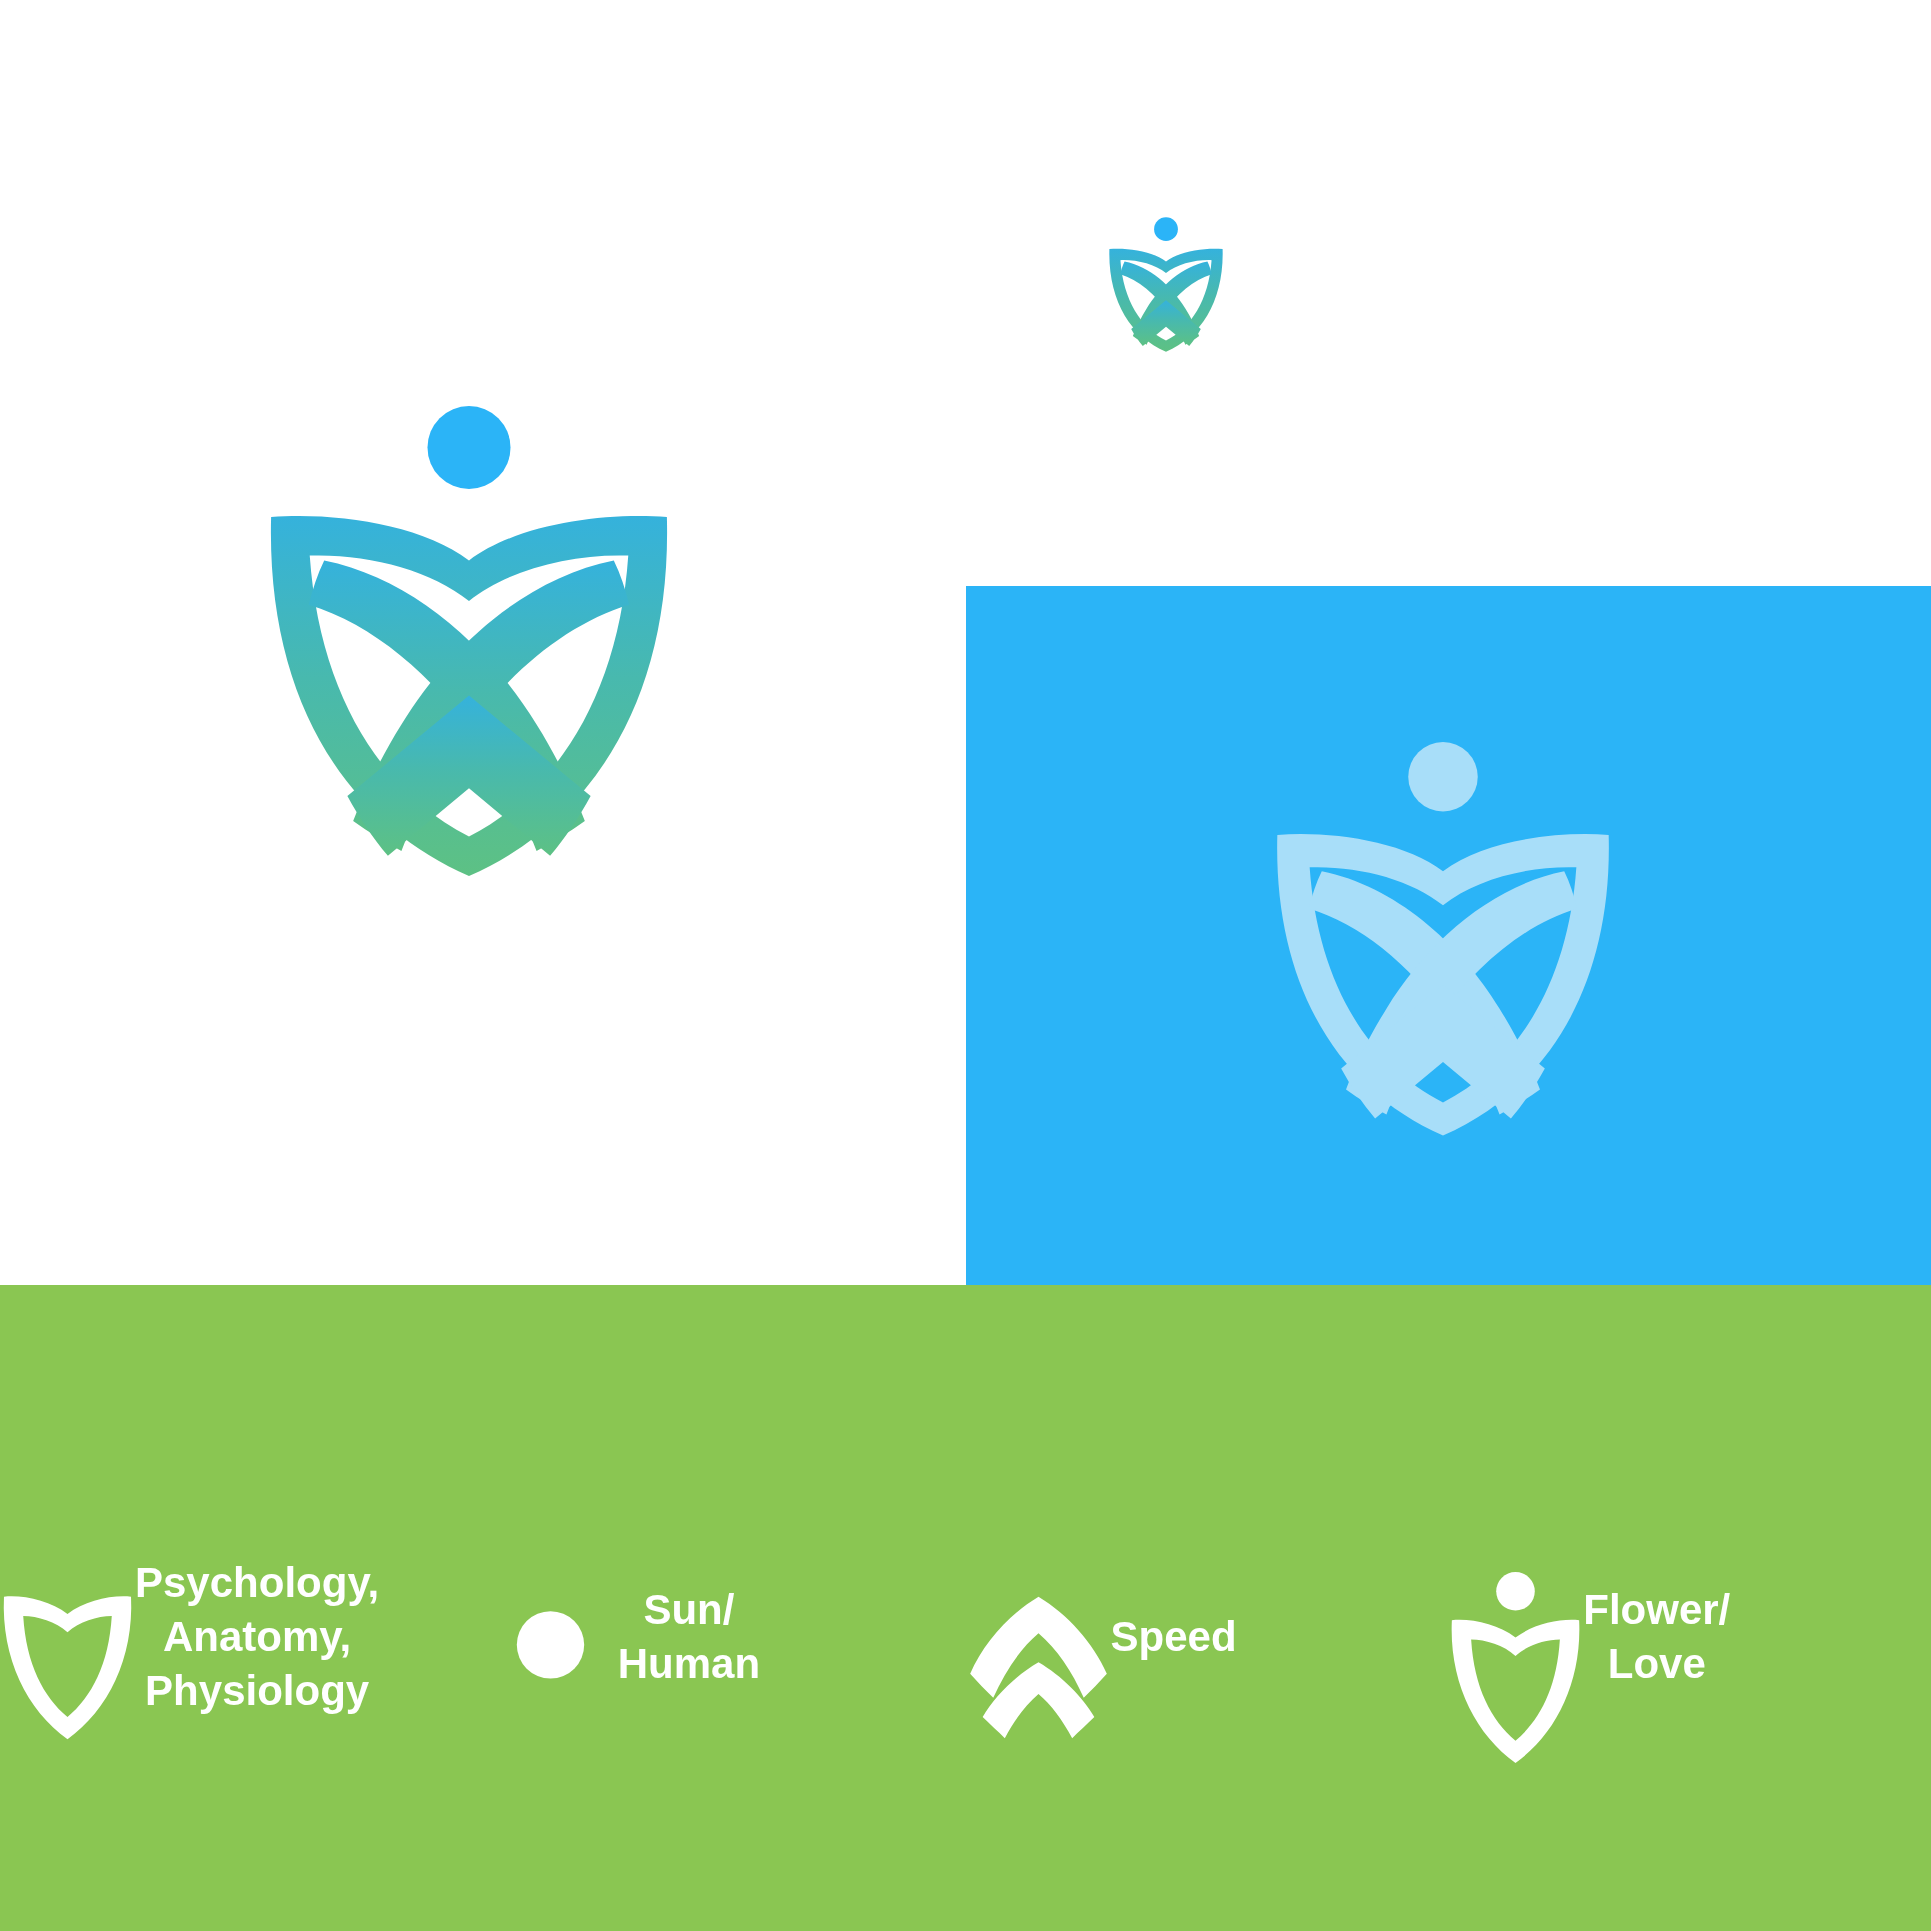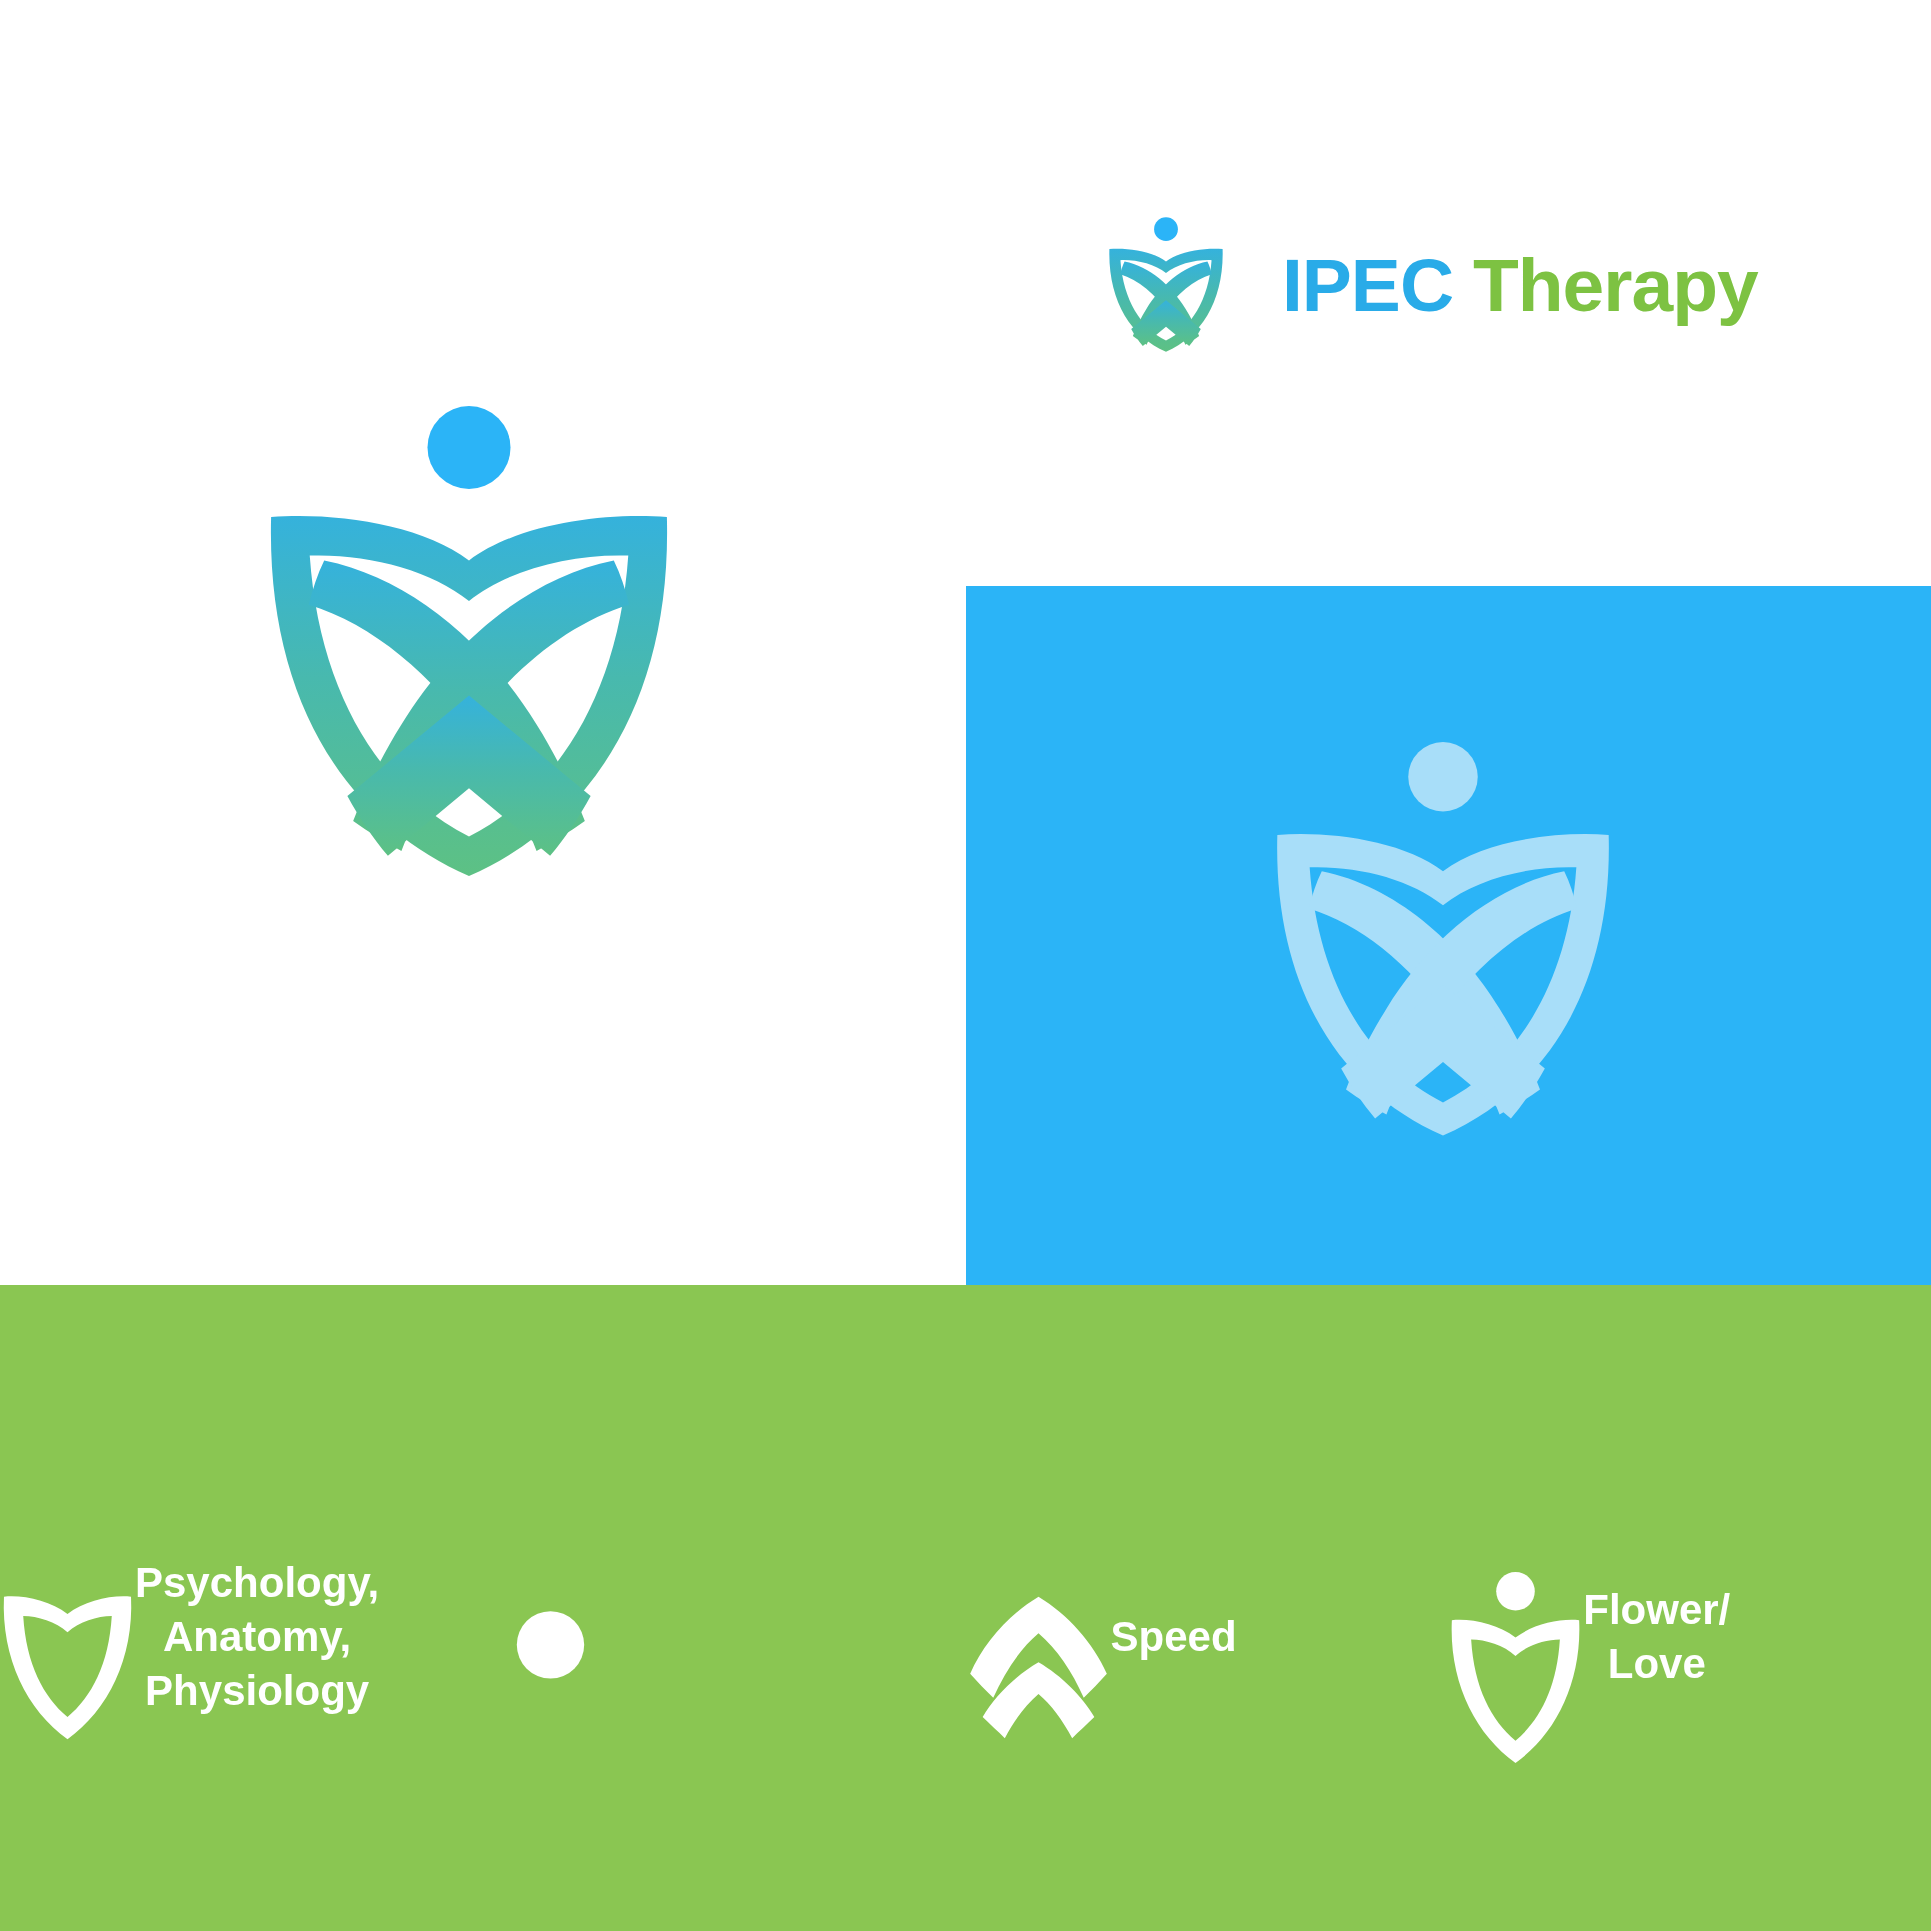--- a/index.html
+++ b/index.html
@@ -215,23 +215,20 @@
                  C 372 190, 367 174, 360 160 Z"></path>
         <path d="M210 300
                  L 336 404
                  C 324 426, 310 447, 294 466
                  L 210 396
                  L 126 466
                  C 110 447, 96 426, 84 404 Z"></path>
       </g>
     </svg>
 
-    <div class="wordmark">
-      <span class="w-ipec">IPEC</span><span> </span><span class="w-therapy">Therapy</span>
-    </div>
   </div>
 
   <svg class="mark-on-blue" viewBox="0 0 420 490">
     <circle cx="210" cy="43" r="43" fill="#A8DEF9"></circle>
     <g fill="#A8DEF9">
       <path d="M5 115
                C 70 110, 160 122, 210 160
                C 260 122, 350 110, 415 115
                C 420 300, 340 430, 210 487
                C 80 430, 0 300, 5 115 Z
@@ -284,20 +281,22 @@
 Anatomy,
 Physiology</div>
     </div>
 
     <div class="element-cell cell-2">
       <div class="element-icon-slot">
         <svg width="135" height="154" viewBox="0 0 140 160">
           <circle cx="70" cy="58" r="35" fill="#ffffff"></circle>
         </svg>
       </div>
+      <div class="element-label">Sun/
+Human</div>
     </div>
 
     <div class="element-cell cell-3">
       <div class="element-icon-slot">
         <svg width="145" height="154" viewBox="0 0 150 160">
           <path d="M75 8
                    C 105 26, 132 56, 146 88
                    C 138 97, 130 105, 122 113
                    C 110 86, 94 62, 75 46
                    C 56 62, 40 86, 28 113

